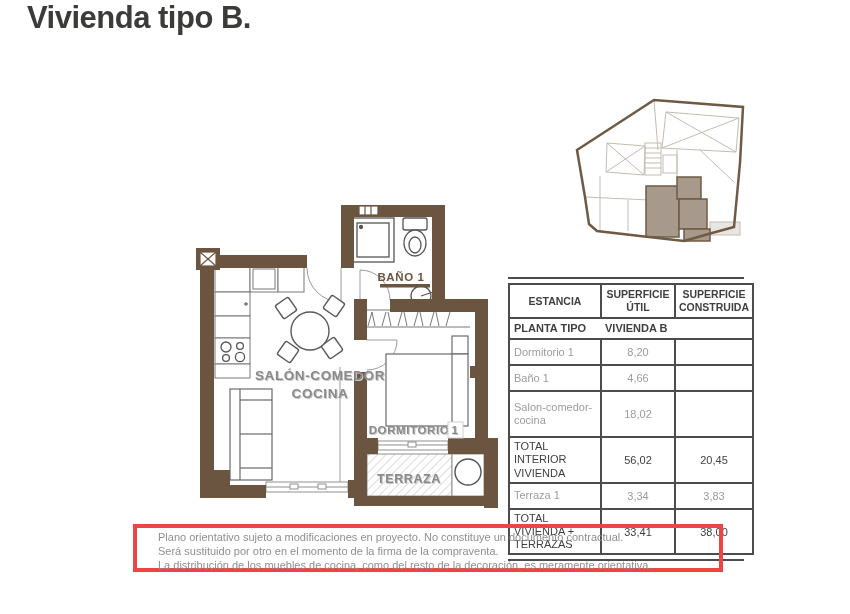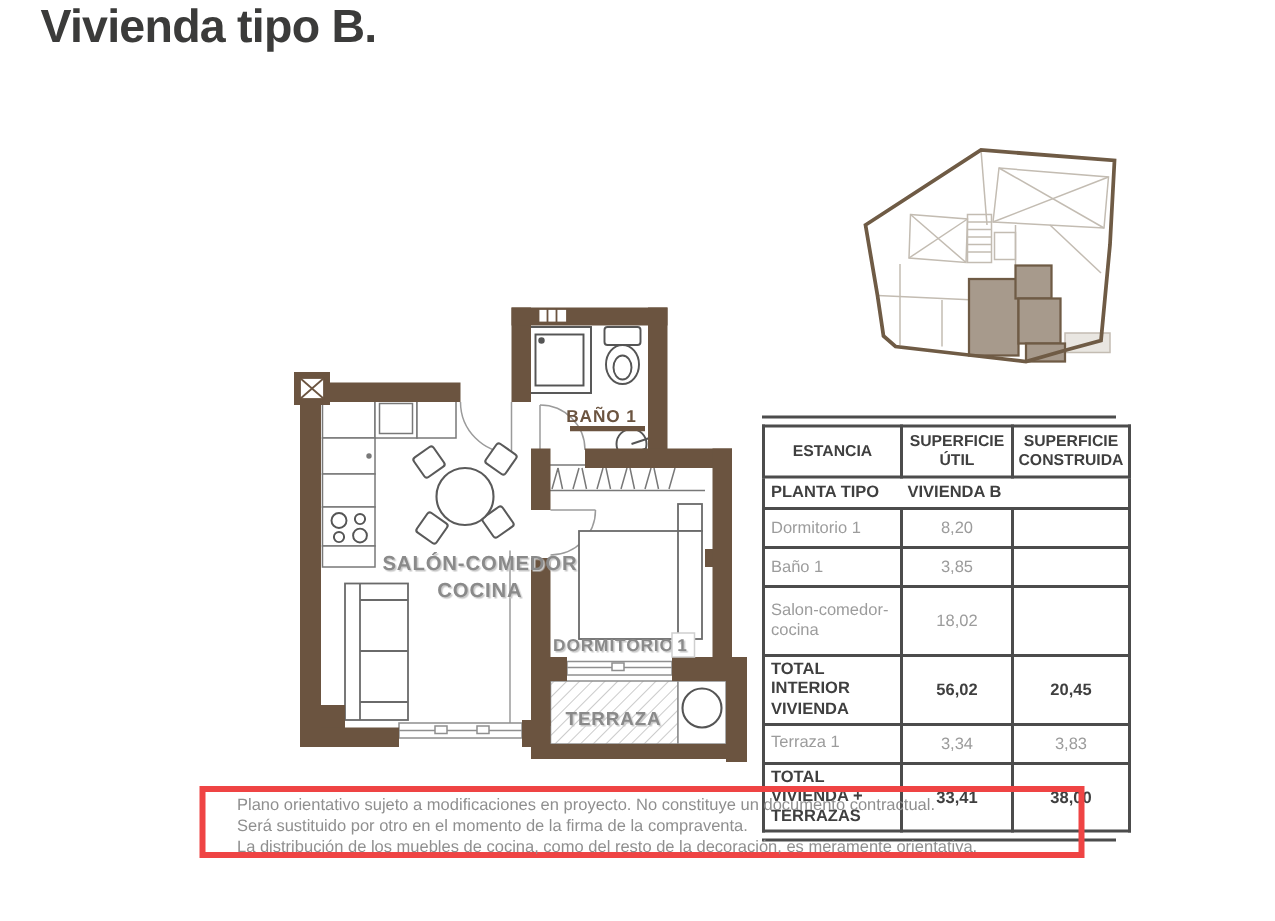--- a/index.html
+++ b/index.html
@@ -30,21 +30,21 @@
   table.areas th {
     color:#3f3f3f; font-size:10.5px; line-height:1.25; padding:3px 1px; height:26px;
   }
   td.name { text-align:left; padding:2px 3px 2px 4px; line-height:1.2; }
   td.val  { text-align:center; padding:0 2px; }
   tr.planta td { color:#3f3f3f; font-weight:bold; height:15px; }
   tr.r-small td { height:20px; }
   tr.r-salon td { height:40px; }
   tr.r-total td { height:28px; }
   tr.r-final td { height:33px; }
-  tr.total td { color:#3f3f3f; font-weight:bold; }
+  tr.total td { color:#3f3f3f; font-weight:normal; }
   
   .disclaimer {
     position:absolute; left:133px; top:524px; width:590px; height:48px;
     box-sizing:border-box; border:4px solid #ef4444;
     padding:2px 6px 0 21px; font-size:11px; line-height:14.2px; color:#8f8f8f;
   }
   .disclaimer div { white-space:nowrap; }
 </style>
 </head>
 <body>
@@ -240,21 +240,21 @@
       <td class="name" style="border-right:none">PLANTA TIPO</td>
       <td class="name" colspan="2" style="border-left:none">VIVIENDA B</td>
     </tr>
     <tr class="r-small">
       <td class="name">Dormitorio 1</td>
       <td class="val">8,20</td>
       <td class="val"></td>
     </tr>
     <tr class="r-small">
       <td class="name">Baño 1</td>
-      <td class="val">3,85</td>
+      <td class="val">4,66</td>
       <td class="val"></td>
     </tr>
     <tr class="r-salon">
       <td class="name">Salon-comedor-cocina</td>
       <td class="val">18,02</td>
       <td class="val"></td>
     </tr>
     <tr class="r-total total">
       <td class="name">TOTAL INTERIOR VIVIENDA</td>
       <td class="val">56,02</td>

